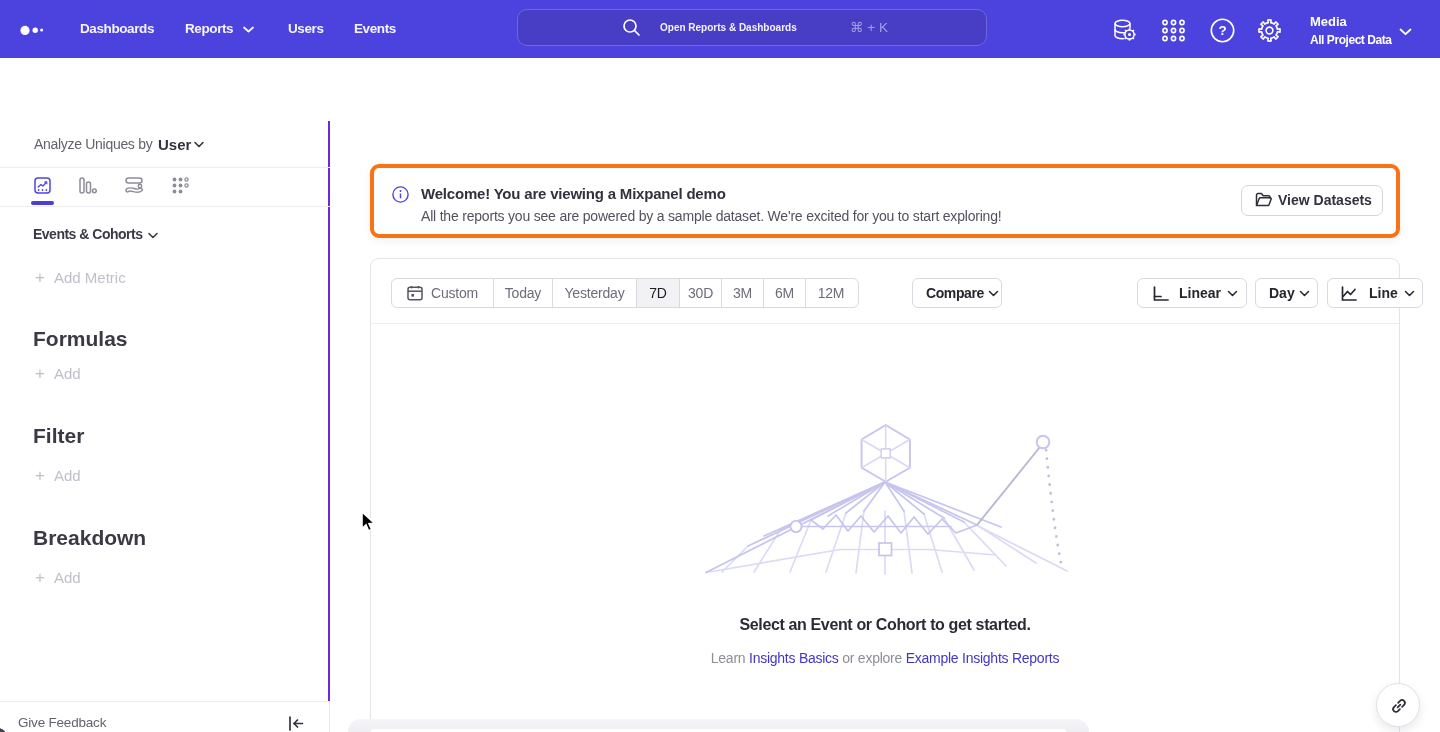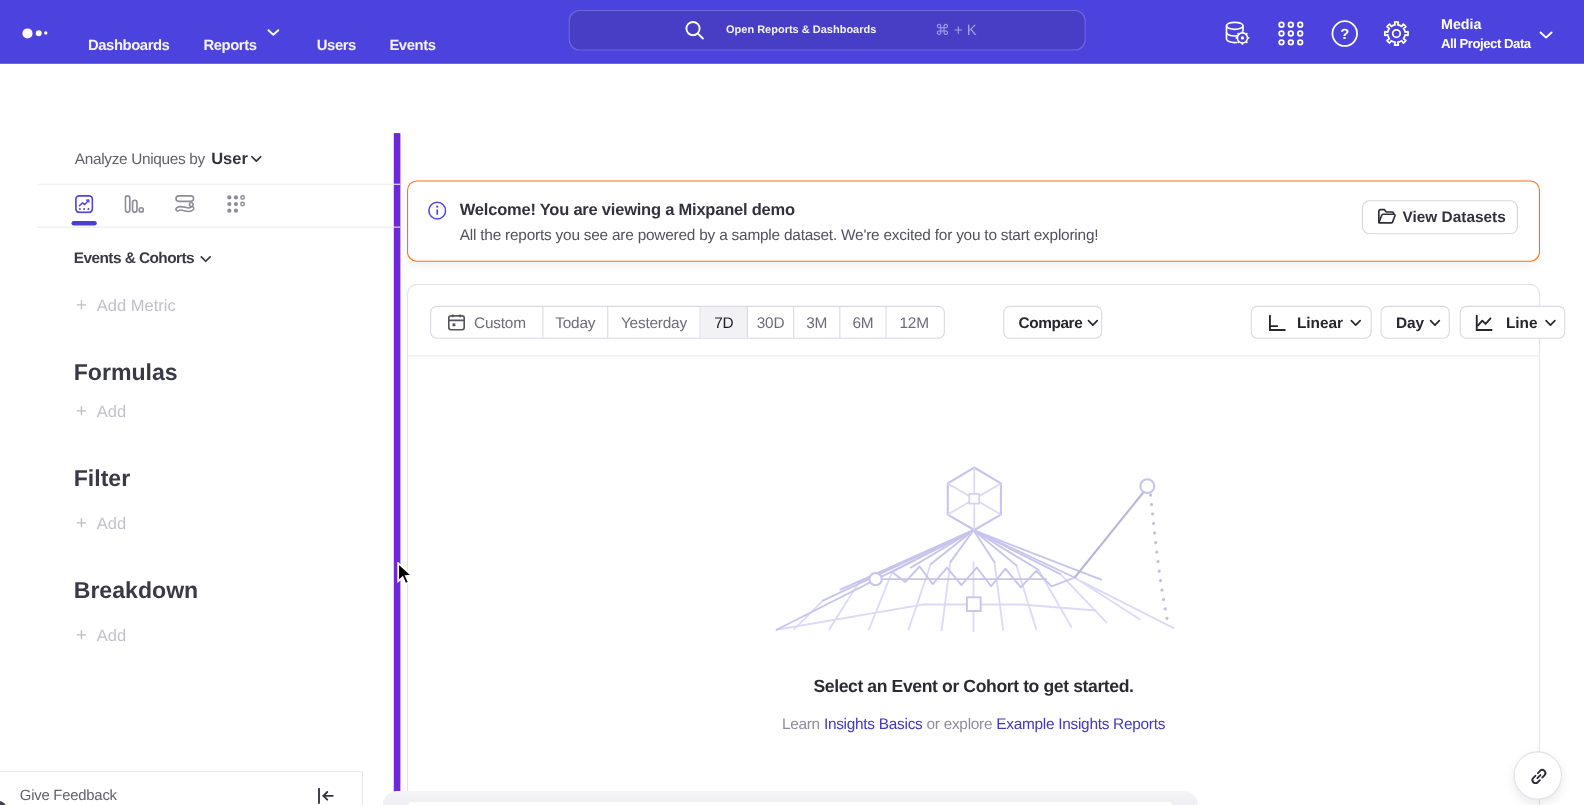--- a/index.html
+++ b/index.html
@@ -3,50 +3,50 @@
 <meta charset="utf-8">
 <style>
 * { margin:0; padding:0; box-sizing:border-box; }
 html,body { width:1440px; height:732px; overflow:hidden; background:#fff;
   font-family:"Liberation Sans", sans-serif; }
 .abs { position:absolute; }
 #page { position:relative; width:1440px; height:732px; }
 
 
 #nav { position:absolute; left:0; top:0; width:1440px; height:58px; background:#4c43de; }
-.navlink { position:absolute; top:12px; height:58px; line-height:58px; color:#f5f4fe;
+.navlink { position:absolute; top:0; height:58px; line-height:58px; color:#f5f4fe;
   font-size:13.5px; font-weight:700; letter-spacing:-.4px;text-align:right; }
 #search { position:absolute; left:517px; top:9px; width:470px; height:37px;
   background:#473ec5; border:1px solid #6f67d9; border-radius:10px; }
 #search .stext { position:absolute; left:142px; top:0; height:35px; line-height:35px;
   color:#f3f2fd; font-size:10px; font-weight:700; }
 #search .skey { position:absolute; left:332px; top:0; height:35px; line-height:35px;
   color:#a49ee8; font-size:13.5px; font-weight:400; }
 .mediabox { position:absolute; left:1310px; top:0; color:#fff; }
 
 
 #hdr2 { position:absolute; left:0; top:58px; width:1440px; height:63px; background:#fff;
   border-bottom:1px solid #e5e5ea; }
 #untitled { position:absolute; left:42px; top:21px; font-size:16px; letter-spacing:-.5px; font-weight:700; color:#32323e; }
 #adddesc { position:absolute; left:116px; top:23px; font-size:14px; letter-spacing:-.15px; color:#a0a0ac; }
 #saveBtn { position:absolute; left:1362px; top:13px; width:55px; height:31px;
   background:#b2abf0; border-radius:6px; color:#fff; font-size:14.5px; font-weight:700;
   text-align:center; line-height:31px; }
 
 
 #sidebar { position:absolute; left:0; top:121px; width:330px; height:611px; background:#fff;
-  border-right:6px solid #6d28d9;margin-left:34px; }
+  border-right:2px solid #6d28d9; }
 .sb-border { position:absolute; left:0; width:330px; height:0; border-top:1px solid #ededf2; }
 .sb-title { position:absolute; left:33px; font-size:21px; font-weight:700; color:#3a3a46; }
 .sb-add { position:absolute; left:35px; color:#c0c0cb; font-size:15px; }
 .plus { display:inline-block; width:19px; font-size:17px; font-weight:400; color:#c0c0cb; }
 
 
 #banner { position:absolute; left:370px; top:164px; width:1030px; height:74px; background:#fff;
-  border:1px solid #f97316; border-radius:9px; box-shadow:0 3px 8px rgba(40,40,70,.06); }
+  border:4px solid #f97316; border-radius:9px; box-shadow:0 3px 8px rgba(40,40,70,.06); }
 #banner .btitle { position:absolute; left:47px; top:17px; font-size:15px; letter-spacing:-.2px; font-weight:700; color:#32323e; }
 #banner .bsub { position:absolute; left:47px; top:40px; font-size:14px; letter-spacing:-.2px; color:#52525e; }
 #viewds { position:absolute; left:867px; top:17px; width:142px; height:31px; background:#fff;
   border:1px solid #d6d6de; border-radius:7px; }
 #viewds span { position:absolute; left:36px; top:0; line-height:29px; font-size:14px; font-weight:700; color:#32323e; }
 
 
 #card { position:absolute; left:370px; top:258px; width:1030px; height:474px; background:#fff;
   border:1px solid #e3e3e9; border-radius:9px 9px 0 0; border-bottom:none; }
 #ctrlrow { position:absolute; left:0; top:0; width:1028px; height:65px; border-bottom:1px solid #ececf1; }

